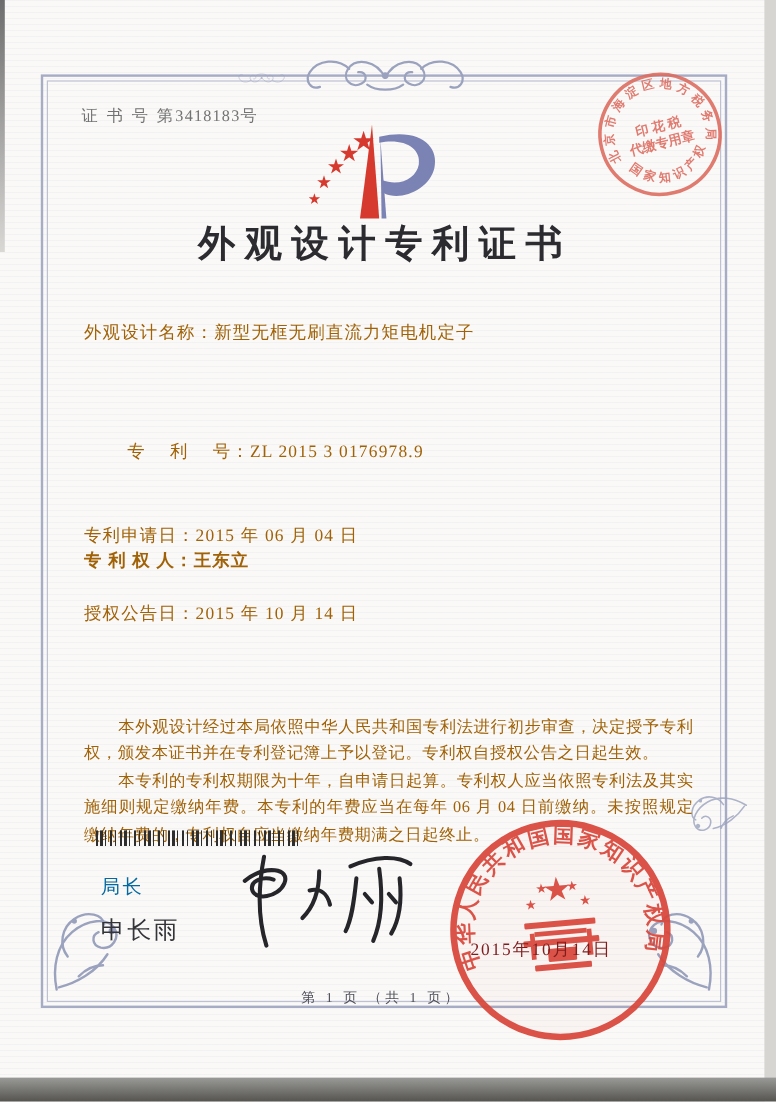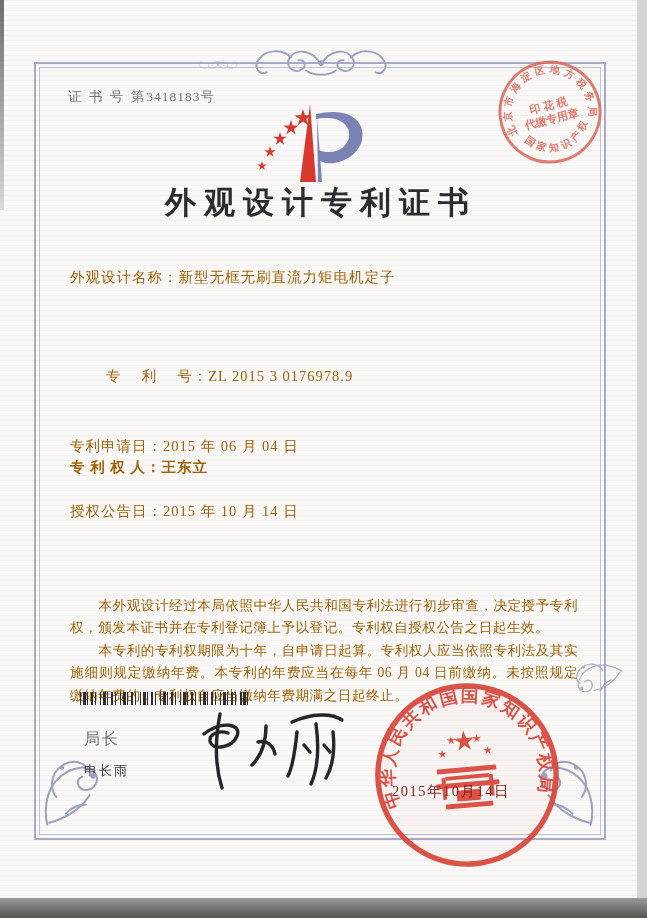--- a/index.html
+++ b/index.html
@@ -33,22 +33,22 @@
   .paras p{margin:0;text-indent:2.1em;letter-spacing:0.5px;}
 
   .barcode{position:absolute;left:80px;top:692px;width:170px;height:13px;
      background:repeating-linear-gradient(90deg,
        #2e2e2e 0 1.5px,transparent 1.5px 3px,
        #2e2e2e 3px 6px,transparent 6px 7.5px,
        #2e2e2e 7.5px 8.5px,transparent 8.5px 11.5px,
        #2e2e2e 11.5px 13.5px,transparent 13.5px 15.5px,
        #2e2e2e 15.5px 16.5px,transparent 16.5px 20px);}
 
-  .signer-title{position:absolute;left:84px;top:729px;font-size:16px;color:#737373;letter-spacing:2px;}
-  .signer-name{position:absolute;left:84px;top:762px;font-size:13px;color:#333338;letter-spacing:2px;}
+  .signer-title{position:absolute;left:84px;top:729px;font-size:16px;color:#0369a1;letter-spacing:2px;}
+  .signer-name{position:absolute;left:84px;top:762px;font-size:20px;color:#333338;letter-spacing:2px;}
   .signature{position:absolute;left:182px;top:698px;width:180px;height:110px;}
 
   .main-seal{position:absolute;left:368px;top:676px;width:198px;height:198px;opacity:.93;transform:rotate(-5deg);}
   .tax-seal{position:absolute;left:494px;top:56px;width:112px;height:112px;opacity:.88;transform:rotate(-14deg);}
   .date-stamp{position:absolute;left:392px;top:782px;font-size:14.5px;color:#7f1d1d;letter-spacing:1.5px;z-index:6;}
 
   .footer{position:absolute;left:34px;top:824px;width:568px;text-align:center;
      font-size:11.5px;color:#4e4e58;letter-spacing:3px;}
 </style>
 </head>
@@ -182,17 +182,18 @@
       <rect x="74" y="101" width="4" height="22"></rect>
       <rect x="122" y="101" width="4" height="22"></rect>
       <rect x="68" y="107" width="64" height="5" rx="1"></rect>
       <rect x="88" y="115" width="24" height="11" rx="1"></rect>
       <rect x="76" y="128" width="48" height="5" rx="1"></rect>
     </g>
   </svg>
 
   <div class="date-stamp">2015年10月14日</div>
 
+  <div class="footer">第 1 页 （共 1 页）</div>
 
   <div class="edge-right"></div>
   <div class="edge-bottom"></div>
   <div class="edge-left"></div>
 </div>
 
 </body></html>

